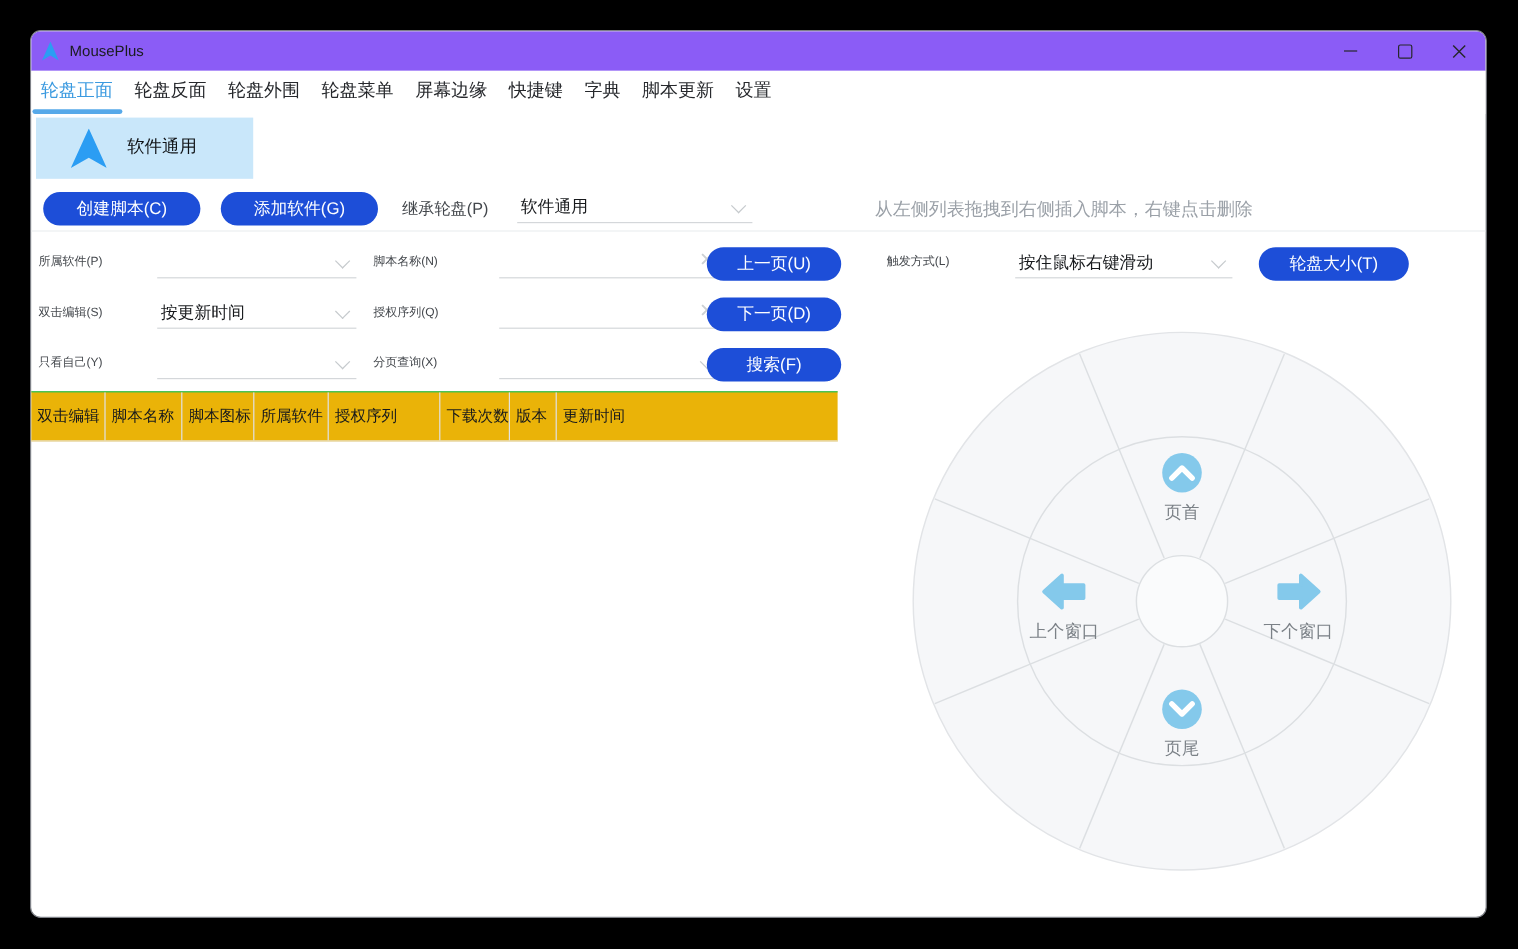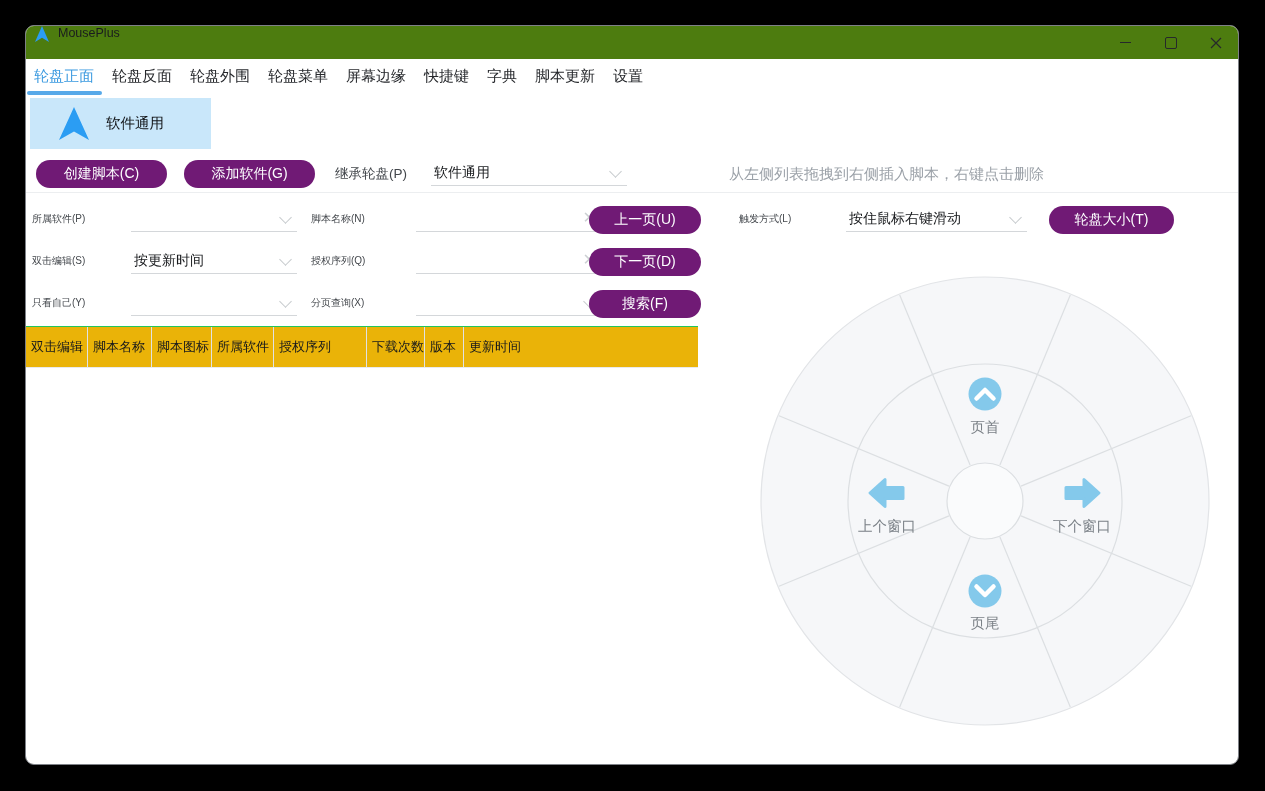--- a/index.html
+++ b/index.html
@@ -2,22 +2,22 @@
 <html><head>
 <meta charset="utf-8">
 <style>
   html,body{margin:0;padding:0;background:#000;}
   .canvas{position:relative;width:1265px;height:791px;background:#000;overflow:hidden;
           font-family:"Liberation Sans","DejaVu Sans",sans-serif;}
   .window{position:absolute;left:25px;top:25px;width:1214px;height:740px;background:#fff;
           border:1px solid #7e8187;border-radius:9px;box-shadow:0 10px 30px rgba(0,0,0,.65);
           overflow:hidden;box-sizing:border-box;}
   
-  .titlebar{position:absolute;left:0;top:0;right:0;height:33px;background:#4d7c0f;
-            display:flex;}
+  .titlebar{position:absolute;left:0;top:0;right:0;height:33px;background:#8b5cf6;
+            display:flex;align-items:center;}
   .app-logo{width:14px;height:16px;margin-left:9px;background:#2b9df3;
             clip-path:polygon(50% 0,100% 100%,50% 74%,0 100%);}
   .app-title{margin-left:9px;font-size:12.5px;color:#1a1c1e;}
   .win-controls{margin-left:auto;display:flex;height:33px;}
   .win-btn{width:45px;height:33px;display:flex;align-items:center;justify-content:center;
            background:transparent;border:none;cursor:pointer;}
   .glyph-min{width:11px;height:0;border-top:1.4px solid #26282b;}
   .glyph-max{width:10px;height:10px;border:1.2px solid #26282b;border-radius:2px;}
   
   .tabbar{position:absolute;left:0;top:33px;right:0;height:36px;background:#fff;
@@ -28,21 +28,21 @@
   .tab.active{color:#3b9ae0;}
   .tab.active::after{content:"";position:absolute;left:1px;right:1px;bottom:0;height:4px;
        border-radius:2px;background:#57a9e9;}
   
   .software-tab{position:absolute;left:4px;top:72px;width:181px;height:51px;background:#c9e7fa;
        cursor:pointer;}
   .software-tab .tri{position:absolute;left:29px;top:9px;width:30px;height:33px;background:#2b9df3;
        clip-path:polygon(50% 0,100% 100%,50% 74%,0 100%);}
   .software-tab .lbl{position:absolute;left:76px;top:0;line-height:51px;font-size:14.5px;color:#101316;}
   
-  .pill{position:absolute;height:28px;border:none;border-radius:14px;background:#701a75;
+  .pill{position:absolute;height:28px;border:none;border-radius:14px;background:#1d4ed8;
         color:#fdfeff;font-size:14px;font-family:inherit;cursor:pointer;padding:0;}
   
   .flabel{position:absolute;height:27px;line-height:27px;font-size:10px;color:#43474c;white-space:nowrap;}
   .field{position:absolute;height:27px;border-bottom:1px solid #d4d7da;box-sizing:border-box;cursor:pointer;}
   .field .val{position:absolute;left:3px;top:0;line-height:26px;font-size:14px;color:#17191c;white-space:nowrap;}
   .chev{position:absolute;right:7px;top:8px;width:8px;height:8px;
         border-right:1.6px solid #c6cacd;border-bottom:1.6px solid #c6cacd;transform:rotate(45deg);}
   .clearx{position:absolute;right:5px;top:3px;font-size:16px;color:#ccd0d3;cursor:pointer;line-height:20px;}
   .tinput{position:absolute;left:0;top:0;width:100%;height:26px;border:none;outline:none;
           background:transparent;font-size:14px;color:#17191c;font-family:inherit;padding:0 20px 0 3px;box-sizing:border-box;}

